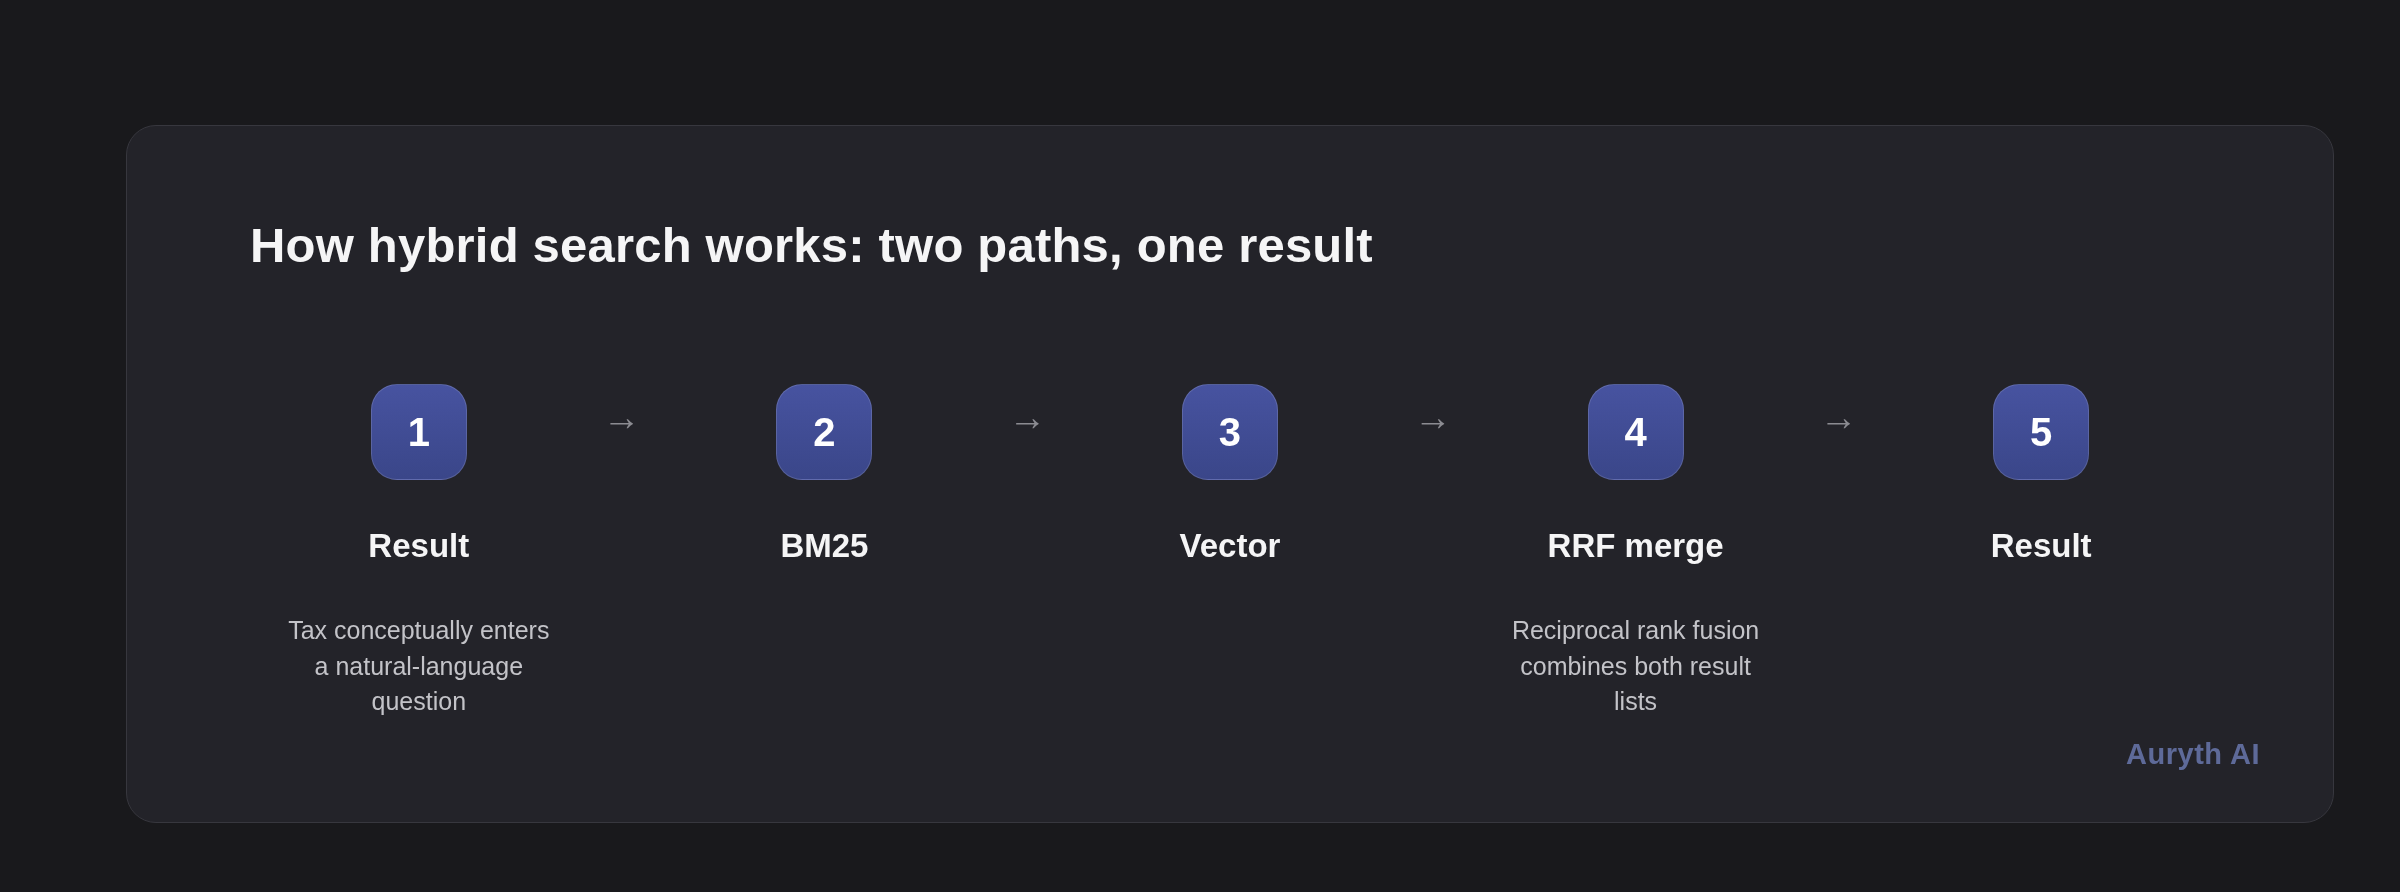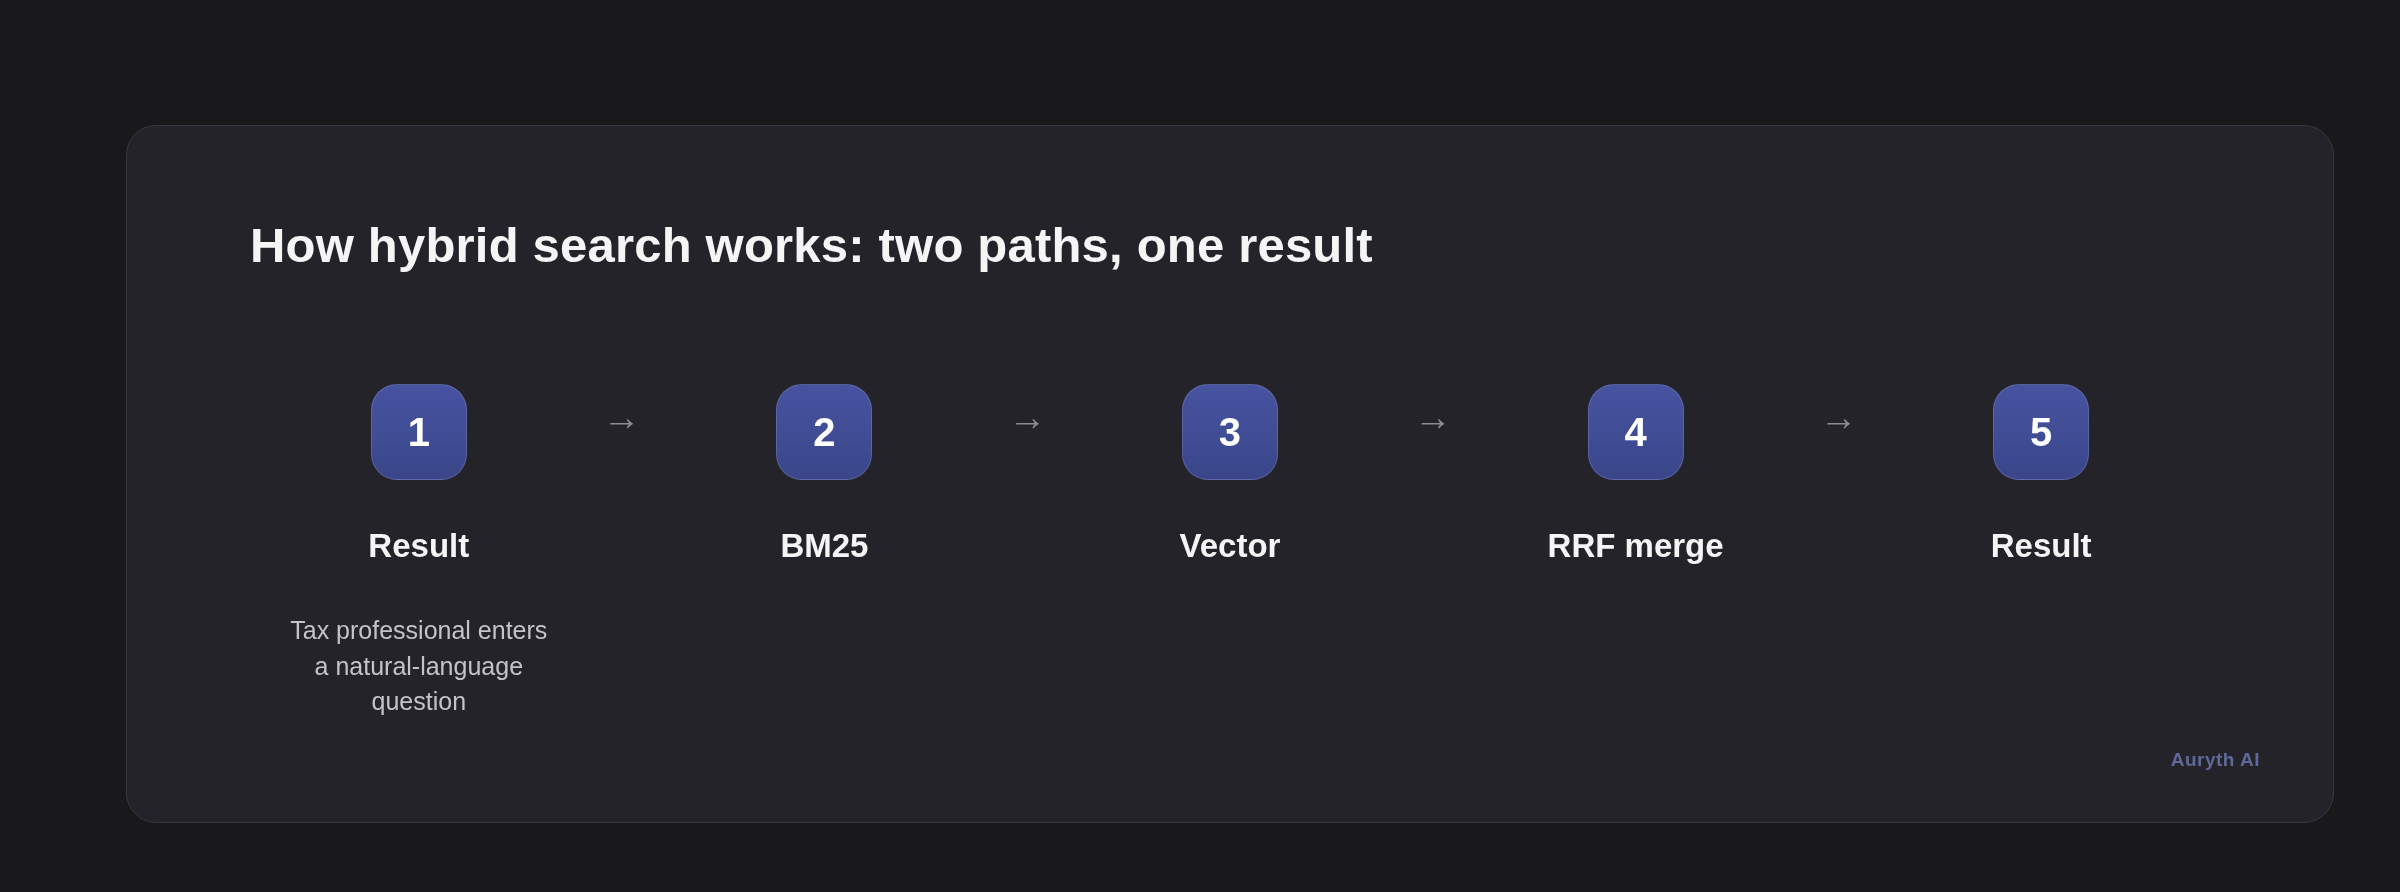--- a/index.html
+++ b/index.html
@@ -85,40 +85,40 @@
     justify-content: center;
     color: #8b8b91;
     font-size: 38px;
     font-weight: 400;
     user-select: none;
   }
   .brand {
     position: absolute;
     right: 58px;
     bottom: 36px;
-    font-size: 19px;
+    font-size: 29px;
     font-weight: 700;
     letter-spacing: 0.5px;
     color: #5e6a99;
   }
 </style>
 </head>
 <body>
 
 <div class="page">
   <div class="card">
 
     <h1 class="title">How hybrid search works: two paths, one result</h1>
 
     <div class="steps">
 
       <div class="step">
         <div class="badge">1</div>
         <div class="step-label">Result</div>
-        <div class="step-desc">Tax professional enters a natural-language question</div>
+        <div class="step-desc">Tax conceptually enters a natural-language question</div>
       </div>
 
       <div class="arrow">→</div>
 
       <div class="step">
         <div class="badge">2</div>
         <div class="step-label">BM25</div>
       </div>
 
       <div class="arrow">→</div>
@@ -126,20 +126,21 @@
       <div class="step">
         <div class="badge">3</div>
         <div class="step-label">Vector</div>
       </div>
 
       <div class="arrow">→</div>
 
       <div class="step">
         <div class="badge">4</div>
         <div class="step-label">RRF merge</div>
+        <div class="step-desc">Reciprocal rank fusion combines both result lists</div>
       </div>
 
       <div class="arrow">→</div>
 
       <div class="step">
         <div class="badge">5</div>
         <div class="step-label">Result</div>
       </div>
 
     </div>

